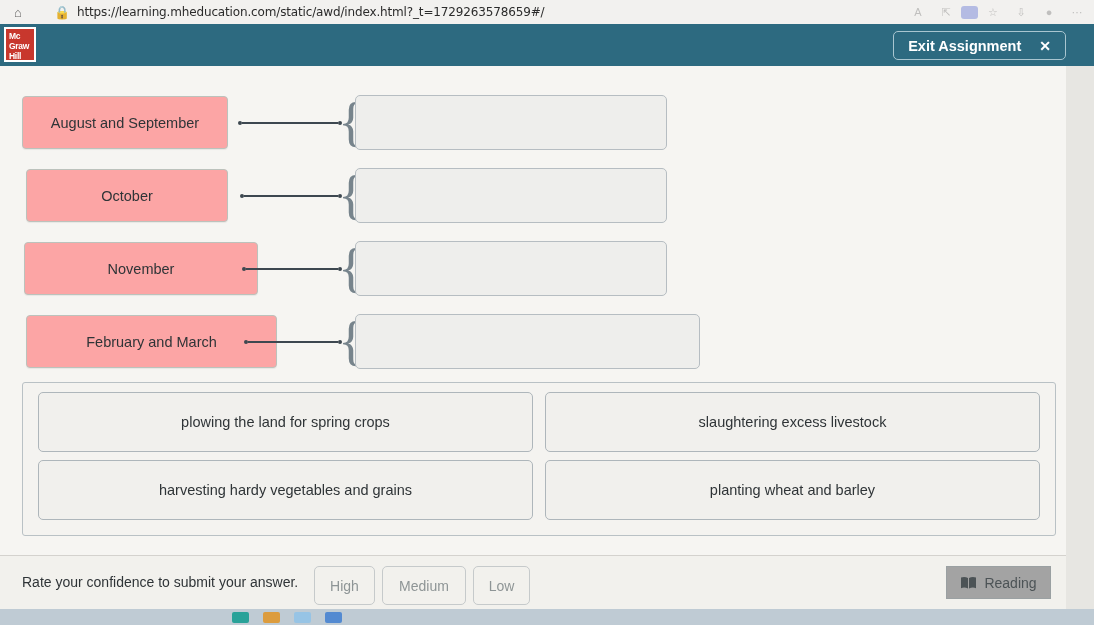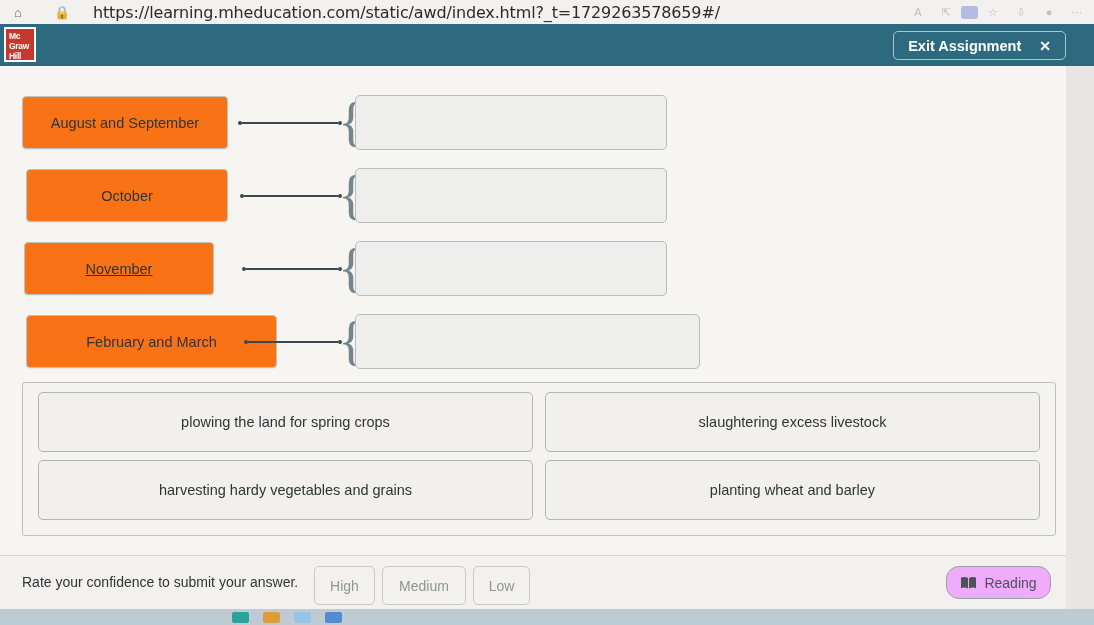--- a/index.html
+++ b/index.html
@@ -34,22 +34,22 @@
     flex: 0 0 auto;
     display: flex; align-items: center; justify-content: center;
     color: #4a4a4a;
     font-size: 13px;
     line-height: 1;
     opacity: .85;
   }
   .home-icon { margin-left: 7px; }
   .lock-icon { margin-left: 22px; }
   .url-text {
-    margin-left: 20px;
-    font-size: 16px;
+    margin-left: 4px;
+    font-size: 12px;
     color: #2b2b2b;
     white-space: nowrap;
     letter-spacing: -0.15px;
     font-family: "DejaVu Sans", sans-serif;
   }
   .chrome-right {
     position: absolute;
     right: 4px; top: 0;
     height: 24px;
     display: flex;
@@ -128,21 +128,21 @@
     width: 1072px;
   }
   .match-row {
     position: relative;
     height: 73px;
   }
   .term-box {
     position: absolute;
     top: 0;
     height: 53px;
-    background: #f97316;
+    background: #fca5a5;
     border: 1px solid #bcc2bc;
     border-radius: 4px;
     display: flex;
     align-items: center;
     justify-content: center;
     color: #2f3437;
     font-size: 14.5px;
     cursor: pointer;
     box-shadow: 0 1px 1px rgba(0,0,0,.06);
   }
@@ -247,22 +247,22 @@
   }
   #conf-high   { left: 314px; width: 61px; }
   #conf-medium { left: 382px; width: 84px; }
   #conf-low    { left: 473px; width: 57px; }
 
   .reading-btn {
     position: absolute;
     left: 946px; top: 10px;
     width: 105px; height: 33px;
     border: 1px solid #9aa0a2;
-    border-radius: 13px;
-    background: #f0abfc;
+    border-radius: 0;
+    background: #a3a3a3;
     color: #4c5356;
     font-size: 14px;
     display: flex;
     align-items: center;
     justify-content: center;
     gap: 7px;
     cursor: pointer;
   }
   .book-icon { display: block; }
 
@@ -340,21 +340,21 @@
           <span class="line"></span>
           <span class="dot"></span>
         </div>
         <div class="brace" style="left:338px;">{</div>
         <div class="drop-box" style="left:355px; width:312px;">
           <span></span>
         </div>
       </div>
 
       <div class="match-row">
-        <div class="term-box" style="left:24px; width:190px;text-decoration:underline;">
+        <div class="term-box" style="left:24px; width:234px;">
           <span>November</span>
         </div>
         <div class="connector" style="left:242px; width:100px;">
           <span class="dot"></span>
           <span class="line"></span>
           <span class="dot"></span>
         </div>
         <div class="brace" style="left:338px;">{</div>
         <div class="drop-box" style="left:355px; width:312px;">
           <span></span>

